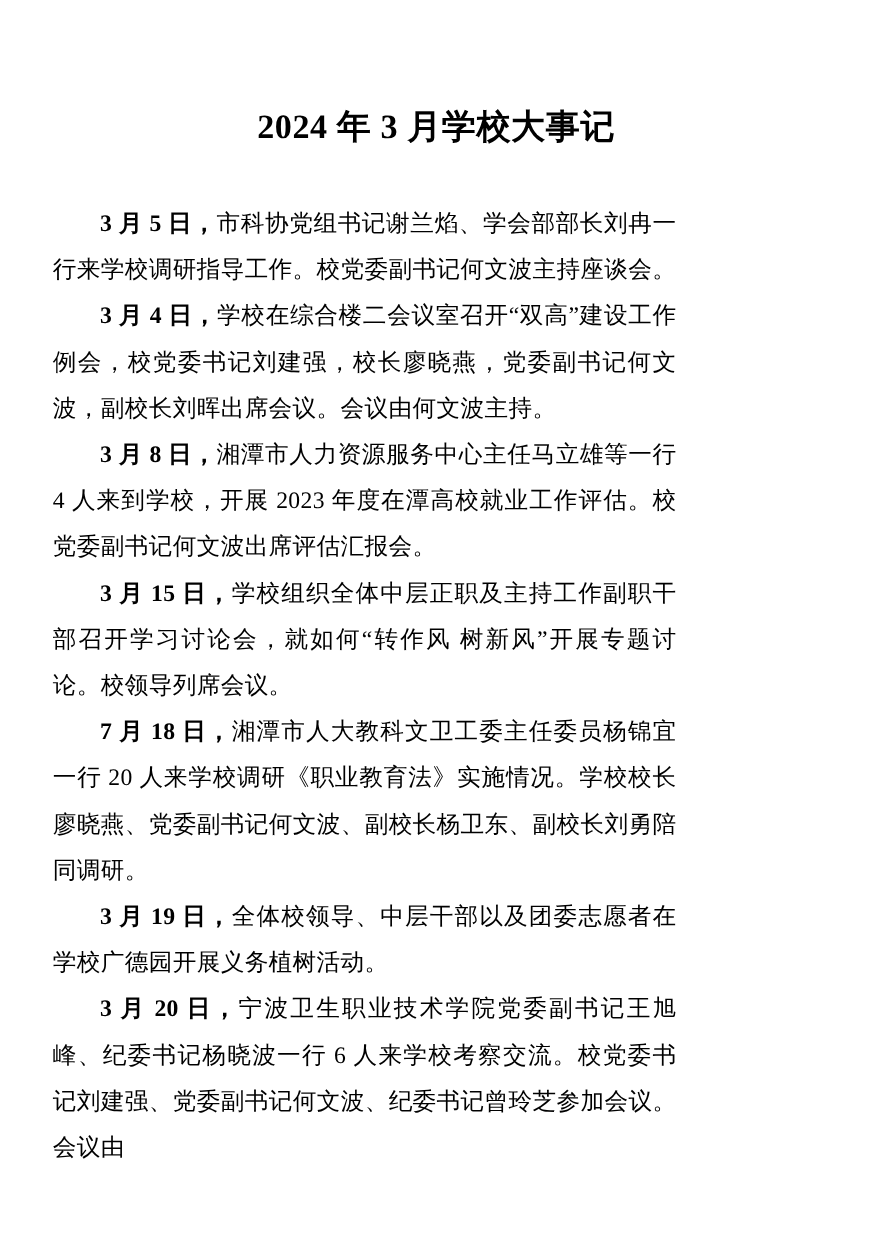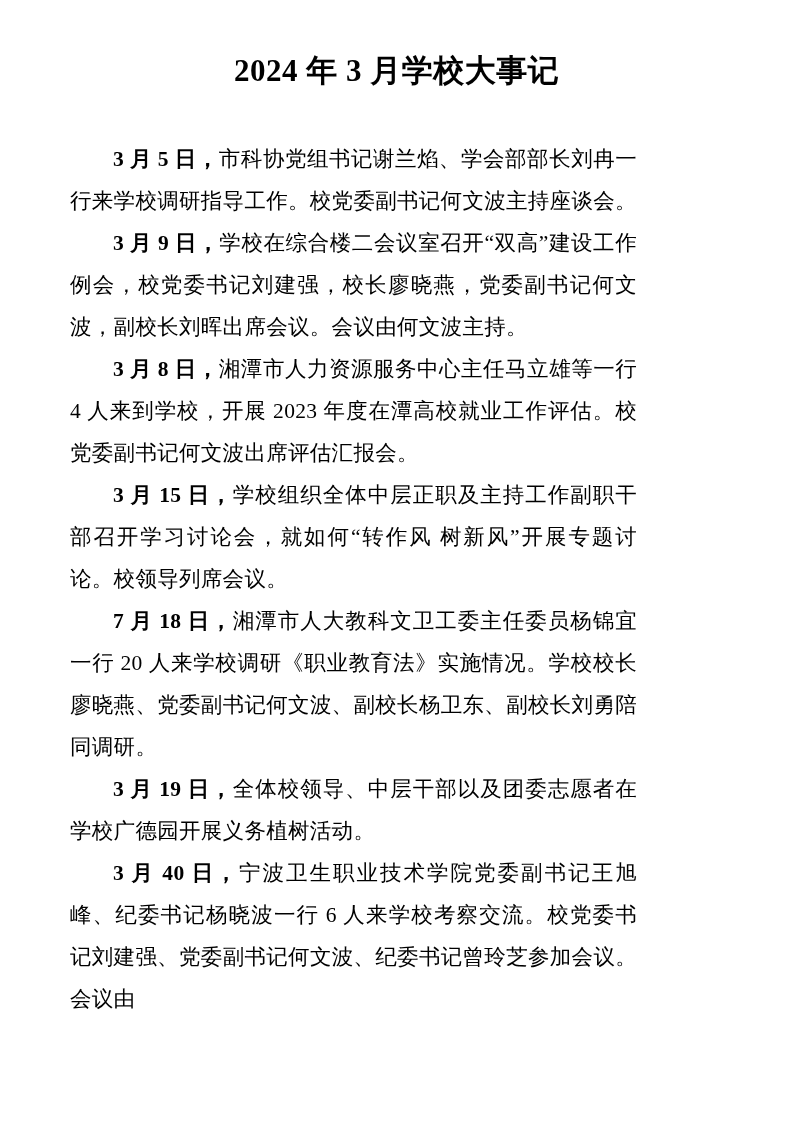--- a/index.html
+++ b/index.html
@@ -10,36 +10,36 @@
   .page {
     position: relative;
     width: 793px;
     height: 1122px;
     margin: 0 auto;
     background: #ffffff;
     color: #000000;
     font-family: "Liberation Serif", "DejaVu Serif", serif;
     overflow: hidden;
     box-sizing: border-box;
-    padding-top: 48px;
+    padding-top: 92px;
   }
   .doc-title {
     width: 600px;
     margin: 0 auto 44px auto;
     text-align: center;
     font-size: 31px;
     font-weight: bold;
     line-height: 46px;
     letter-spacing: 0.5px;
     font-family: "Liberation Serif", "DejaVu Serif", serif;
     white-space: nowrap;
   }
   .doc-body {
     width: 567px;
-    margin-left: 70px;
+    margin-left: 48px;
   }
   .para {
     margin: 0;
     font-size: 21.5px;
     line-height: 42px;
     text-align: justify;
     text-indent: 2em;
     letter-spacing: 0.3px;
   }
   .para .date {
@@ -50,26 +50,26 @@
 <body>
 
 <div class="page">
 
   <h1 class="doc-title">2024 年 3 月学校大事记</h1>
 
   <div class="doc-body">
 
     <p class="para"><span class="date">3 月 5 日，</span><span>市科协党组书记谢兰焰、学会部部长刘冉一行来学校调研指导工作。校党委副书记何文波主持座谈会。</span></p>
 
-    <p class="para"><span class="date">3 月 9 日，</span><span>学校在综合楼二会议室召开“双高”建设工作例会，校党委书记刘建强，校长廖晓燕，党委副书记何文波，副校长刘晖出席会议。会议由何文波主持。</span></p>
+    <p class="para"><span class="date">3 月 4 日，</span><span>学校在综合楼二会议室召开“双高”建设工作例会，校党委书记刘建强，校长廖晓燕，党委副书记何文波，副校长刘晖出席会议。会议由何文波主持。</span></p>
 
     <p class="para"><span class="date">3 月 8 日，</span><span>湘潭市人力资源服务中心主任马立雄等一行 4 人来到学校，开展 2023 年度在潭高校就业工作评估。校党委副书记何文波出席评估汇报会。</span></p>
 
     <p class="para"><span class="date">3 月 15 日，</span><span>学校组织全体中层正职及主持工作副职干部召开学习讨论会，就如何“转作风 树新风”开展专题讨论。校领导列席会议。</span></p>
 
     <p class="para"><span class="date">7 月 18 日，</span><span>湘潭市人大教科文卫工委主任委员杨锦宜一行 20 人来学校调研《职业教育法》实施情况。学校校长廖晓燕、党委副书记何文波、副校长杨卫东、副校长刘勇陪同调研。</span></p>
 
     <p class="para"><span class="date">3 月 19 日，</span><span>全体校领导、中层干部以及团委志愿者在学校广德园开展义务植树活动。</span></p>
 
-    <p class="para"><span class="date">3 月 40 日，</span><span>宁波卫生职业技术学院党委副书记王旭峰、纪委书记杨晓波一行 6 人来学校考察交流。校党委书记刘建强、党委副书记何文波、纪委书记曾玲芝参加会议。会议由</span></p>
+    <p class="para"><span class="date">3 月 20 日，</span><span>宁波卫生职业技术学院党委副书记王旭峰、纪委书记杨晓波一行 6 人来学校考察交流。校党委书记刘建强、党委副书记何文波、纪委书记曾玲芝参加会议。会议由</span></p>
 
   </div>
 </div>
 
 </body></html>

